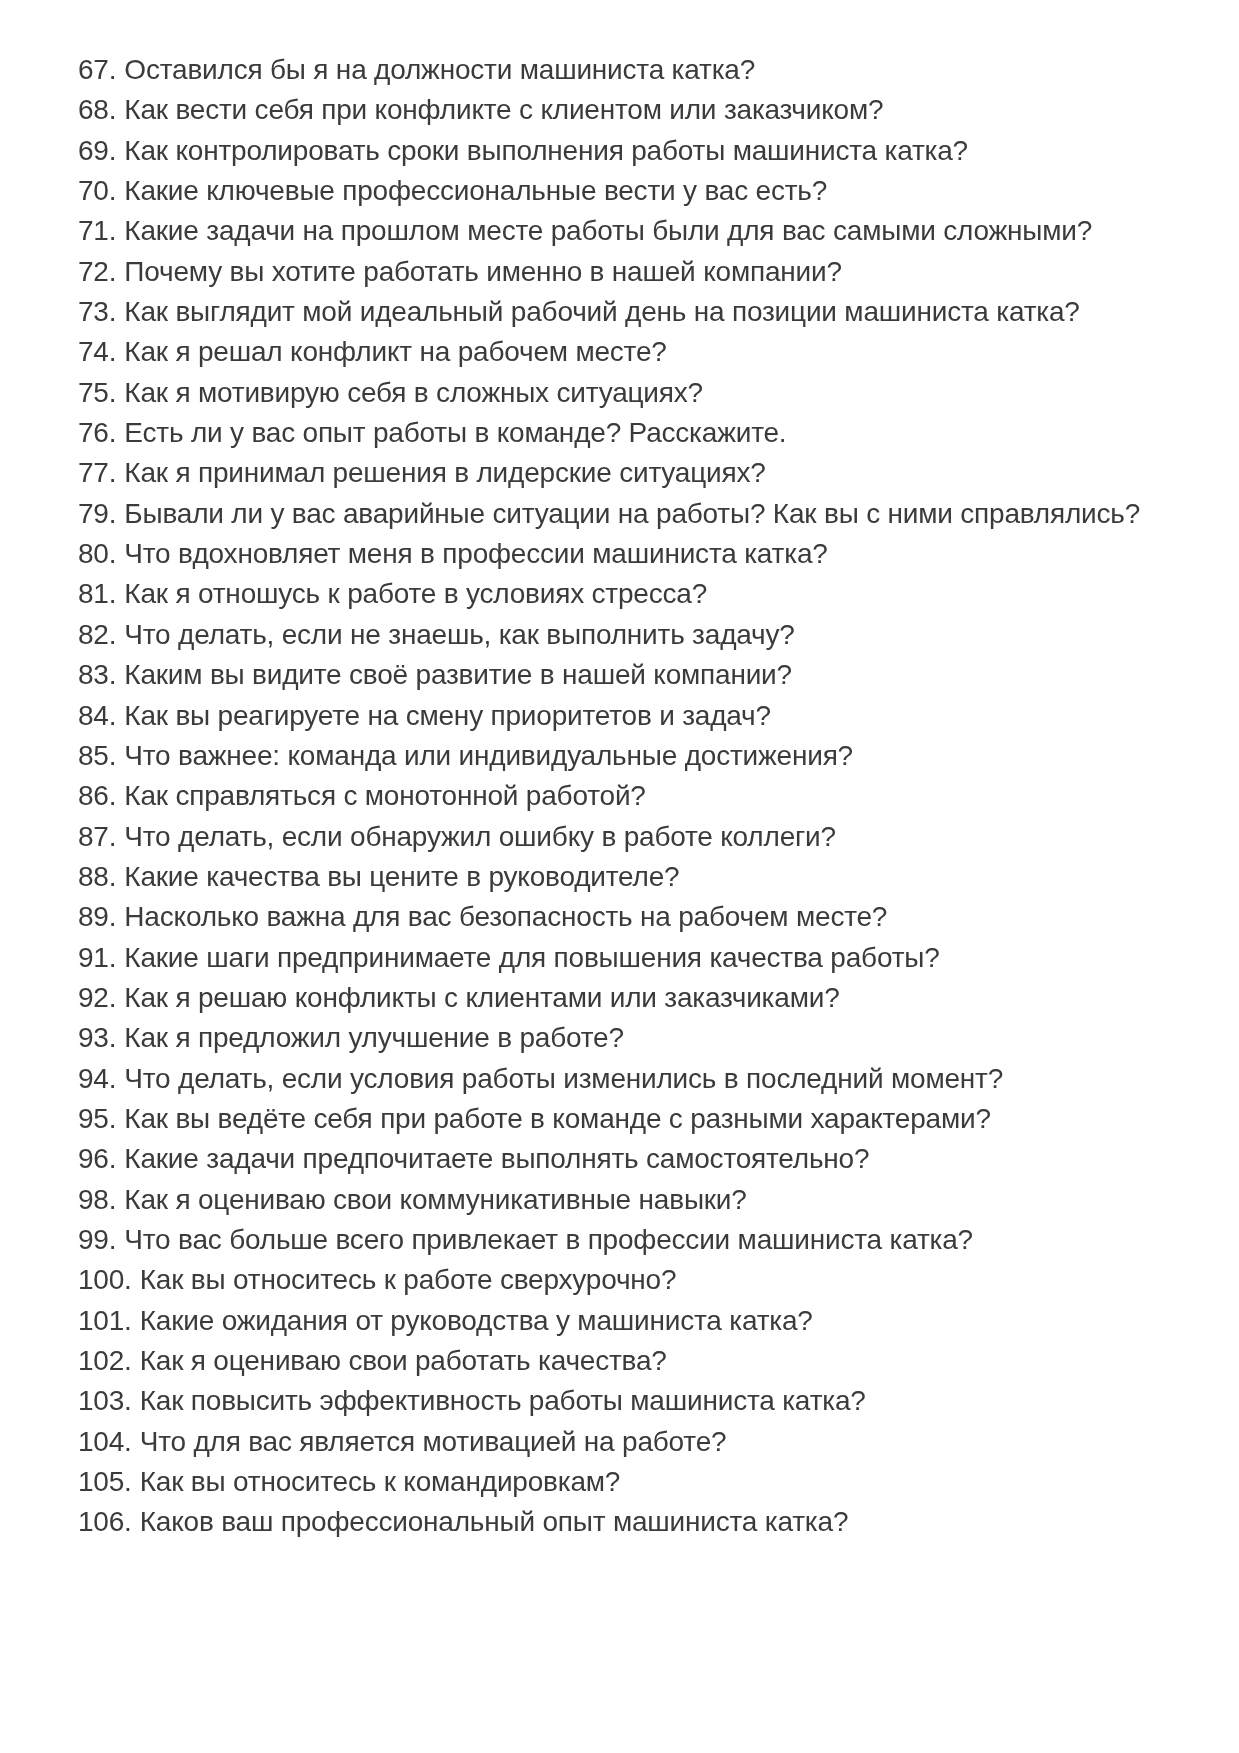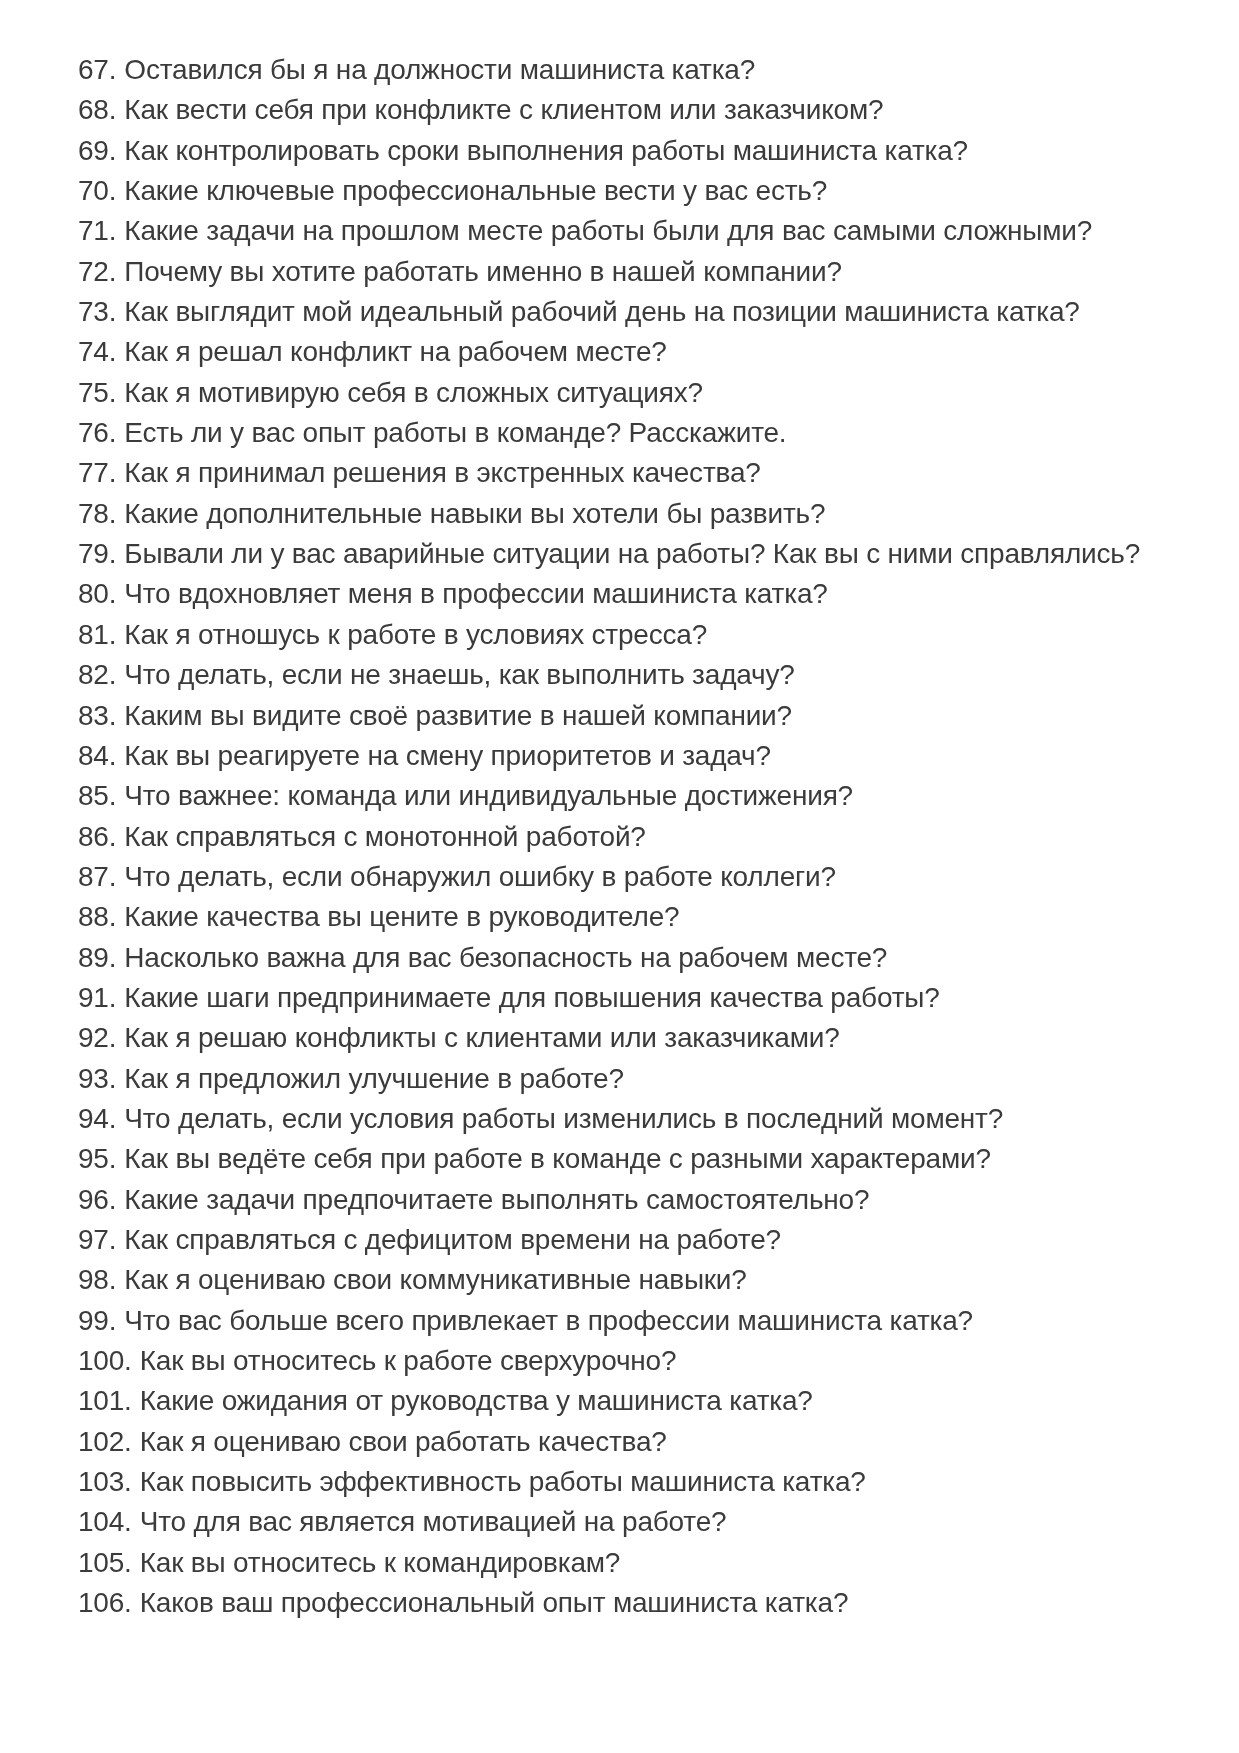--- a/index.html
+++ b/index.html
@@ -43,40 +43,38 @@
       <div class="q-line"><span class="q-num">67.</span><span class="q-text">Оставился бы я на должности машиниста катка?</span></div>
       <div class="q-line"><span class="q-num">68.</span><span class="q-text">Как вести себя при конфликте с клиентом или заказчиком?</span></div>
       <div class="q-line"><span class="q-num">69.</span><span class="q-text">Как контролировать сроки выполнения работы машиниста катка?</span></div>
       <div class="q-line"><span class="q-num">70.</span><span class="q-text">Какие ключевые профессиональные вести у вас есть?</span></div>
       <div class="q-line"><span class="q-num">71.</span><span class="q-text">Какие задачи на прошлом месте работы были для вас самыми сложными?</span></div>
       <div class="q-line"><span class="q-num">72.</span><span class="q-text">Почему вы хотите работать именно в нашей компании?</span></div>
       <div class="q-line"><span class="q-num">73.</span><span class="q-text">Как выглядит мой идеальный рабочий день на позиции машиниста катка?</span></div>
       <div class="q-line"><span class="q-num">74.</span><span class="q-text">Как я решал конфликт на рабочем месте?</span></div>
       <div class="q-line"><span class="q-num">75.</span><span class="q-text">Как я мотивирую себя в сложных ситуациях?</span></div>
       <div class="q-line"><span class="q-num">76.</span><span class="q-text">Есть ли у вас опыт работы в команде? Расскажите.</span></div>
-      <div class="q-line"><span class="q-num">77.</span><span class="q-text">Как я принимал решения в экстренных качества?</span></div>
-      <div class="q-line"><span class="q-num">78.</span><span class="q-text">Какие дополнительные навыки вы хотели бы развить?</span></div>
+      <div class="q-line"><span class="q-num">77.</span><span class="q-text">Как я принимал решения в лидерские ситуациях?</span></div>
       <div class="q-line"><span class="q-num">79.</span><span class="q-text">Бывали ли у вас аварийные ситуации на работы? Как вы с ними справлялись?</span></div>
       <div class="q-line"><span class="q-num">80.</span><span class="q-text">Что вдохновляет меня в профессии машиниста катка?</span></div>
       <div class="q-line"><span class="q-num">81.</span><span class="q-text">Как я отношусь к работе в условиях стресса?</span></div>
       <div class="q-line"><span class="q-num">82.</span><span class="q-text">Что делать, если не знаешь, как выполнить задачу?</span></div>
       <div class="q-line"><span class="q-num">83.</span><span class="q-text">Каким вы видите своё развитие в нашей компании?</span></div>
       <div class="q-line"><span class="q-num">84.</span><span class="q-text">Как вы реагируете на смену приоритетов и задач?</span></div>
       <div class="q-line"><span class="q-num">85.</span><span class="q-text">Что важнее: команда или индивидуальные достижения?</span></div>
       <div class="q-line"><span class="q-num">86.</span><span class="q-text">Как справляться с монотонной работой?</span></div>
       <div class="q-line"><span class="q-num">87.</span><span class="q-text">Что делать, если обнаружил ошибку в работе коллеги?</span></div>
       <div class="q-line"><span class="q-num">88.</span><span class="q-text">Какие качества вы цените в руководителе?</span></div>
       <div class="q-line"><span class="q-num">89.</span><span class="q-text">Насколько важна для вас безопасность на рабочем месте?</span></div>
       <div class="q-line"><span class="q-num">91.</span><span class="q-text">Какие шаги предпринимаете для повышения качества работы?</span></div>
       <div class="q-line"><span class="q-num">92.</span><span class="q-text">Как я решаю конфликты с клиентами или заказчиками?</span></div>
       <div class="q-line"><span class="q-num">93.</span><span class="q-text">Как я предложил улучшение в работе?</span></div>
       <div class="q-line"><span class="q-num">94.</span><span class="q-text">Что делать, если условия работы изменились в последний момент?</span></div>
       <div class="q-line"><span class="q-num">95.</span><span class="q-text">Как вы ведёте себя при работе в команде с разными характерами?</span></div>
       <div class="q-line"><span class="q-num">96.</span><span class="q-text">Какие задачи предпочитаете выполнять самостоятельно?</span></div>
-      <div class="q-line"><span class="q-num">97.</span><span class="q-text">Как справляться с дефицитом времени на работе?</span></div>
       <div class="q-line"><span class="q-num">98.</span><span class="q-text">Как я оцениваю свои коммуникативные навыки?</span></div>
       <div class="q-line"><span class="q-num">99.</span><span class="q-text">Что вас больше всего привлекает в профессии машиниста катка?</span></div>
       <div class="q-line"><span class="q-num">100.</span><span class="q-text">Как вы относитесь к работе сверхурочно?</span></div>
       <div class="q-line"><span class="q-num">101.</span><span class="q-text">Какие ожидания от руководства у машиниста катка?</span></div>
       <div class="q-line"><span class="q-num">102.</span><span class="q-text">Как я оцениваю свои работать качества?</span></div>
       <div class="q-line"><span class="q-num">103.</span><span class="q-text">Как повысить эффективность работы машиниста катка?</span></div>
       <div class="q-line"><span class="q-num">104.</span><span class="q-text">Что для вас является мотивацией на работе?</span></div>
       <div class="q-line"><span class="q-num">105.</span><span class="q-text">Как вы относитесь к командировкам?</span></div>
       <div class="q-line"><span class="q-num">106.</span><span class="q-text">Каков ваш профессиональный опыт машиниста катка?</span></div>
     </div>

